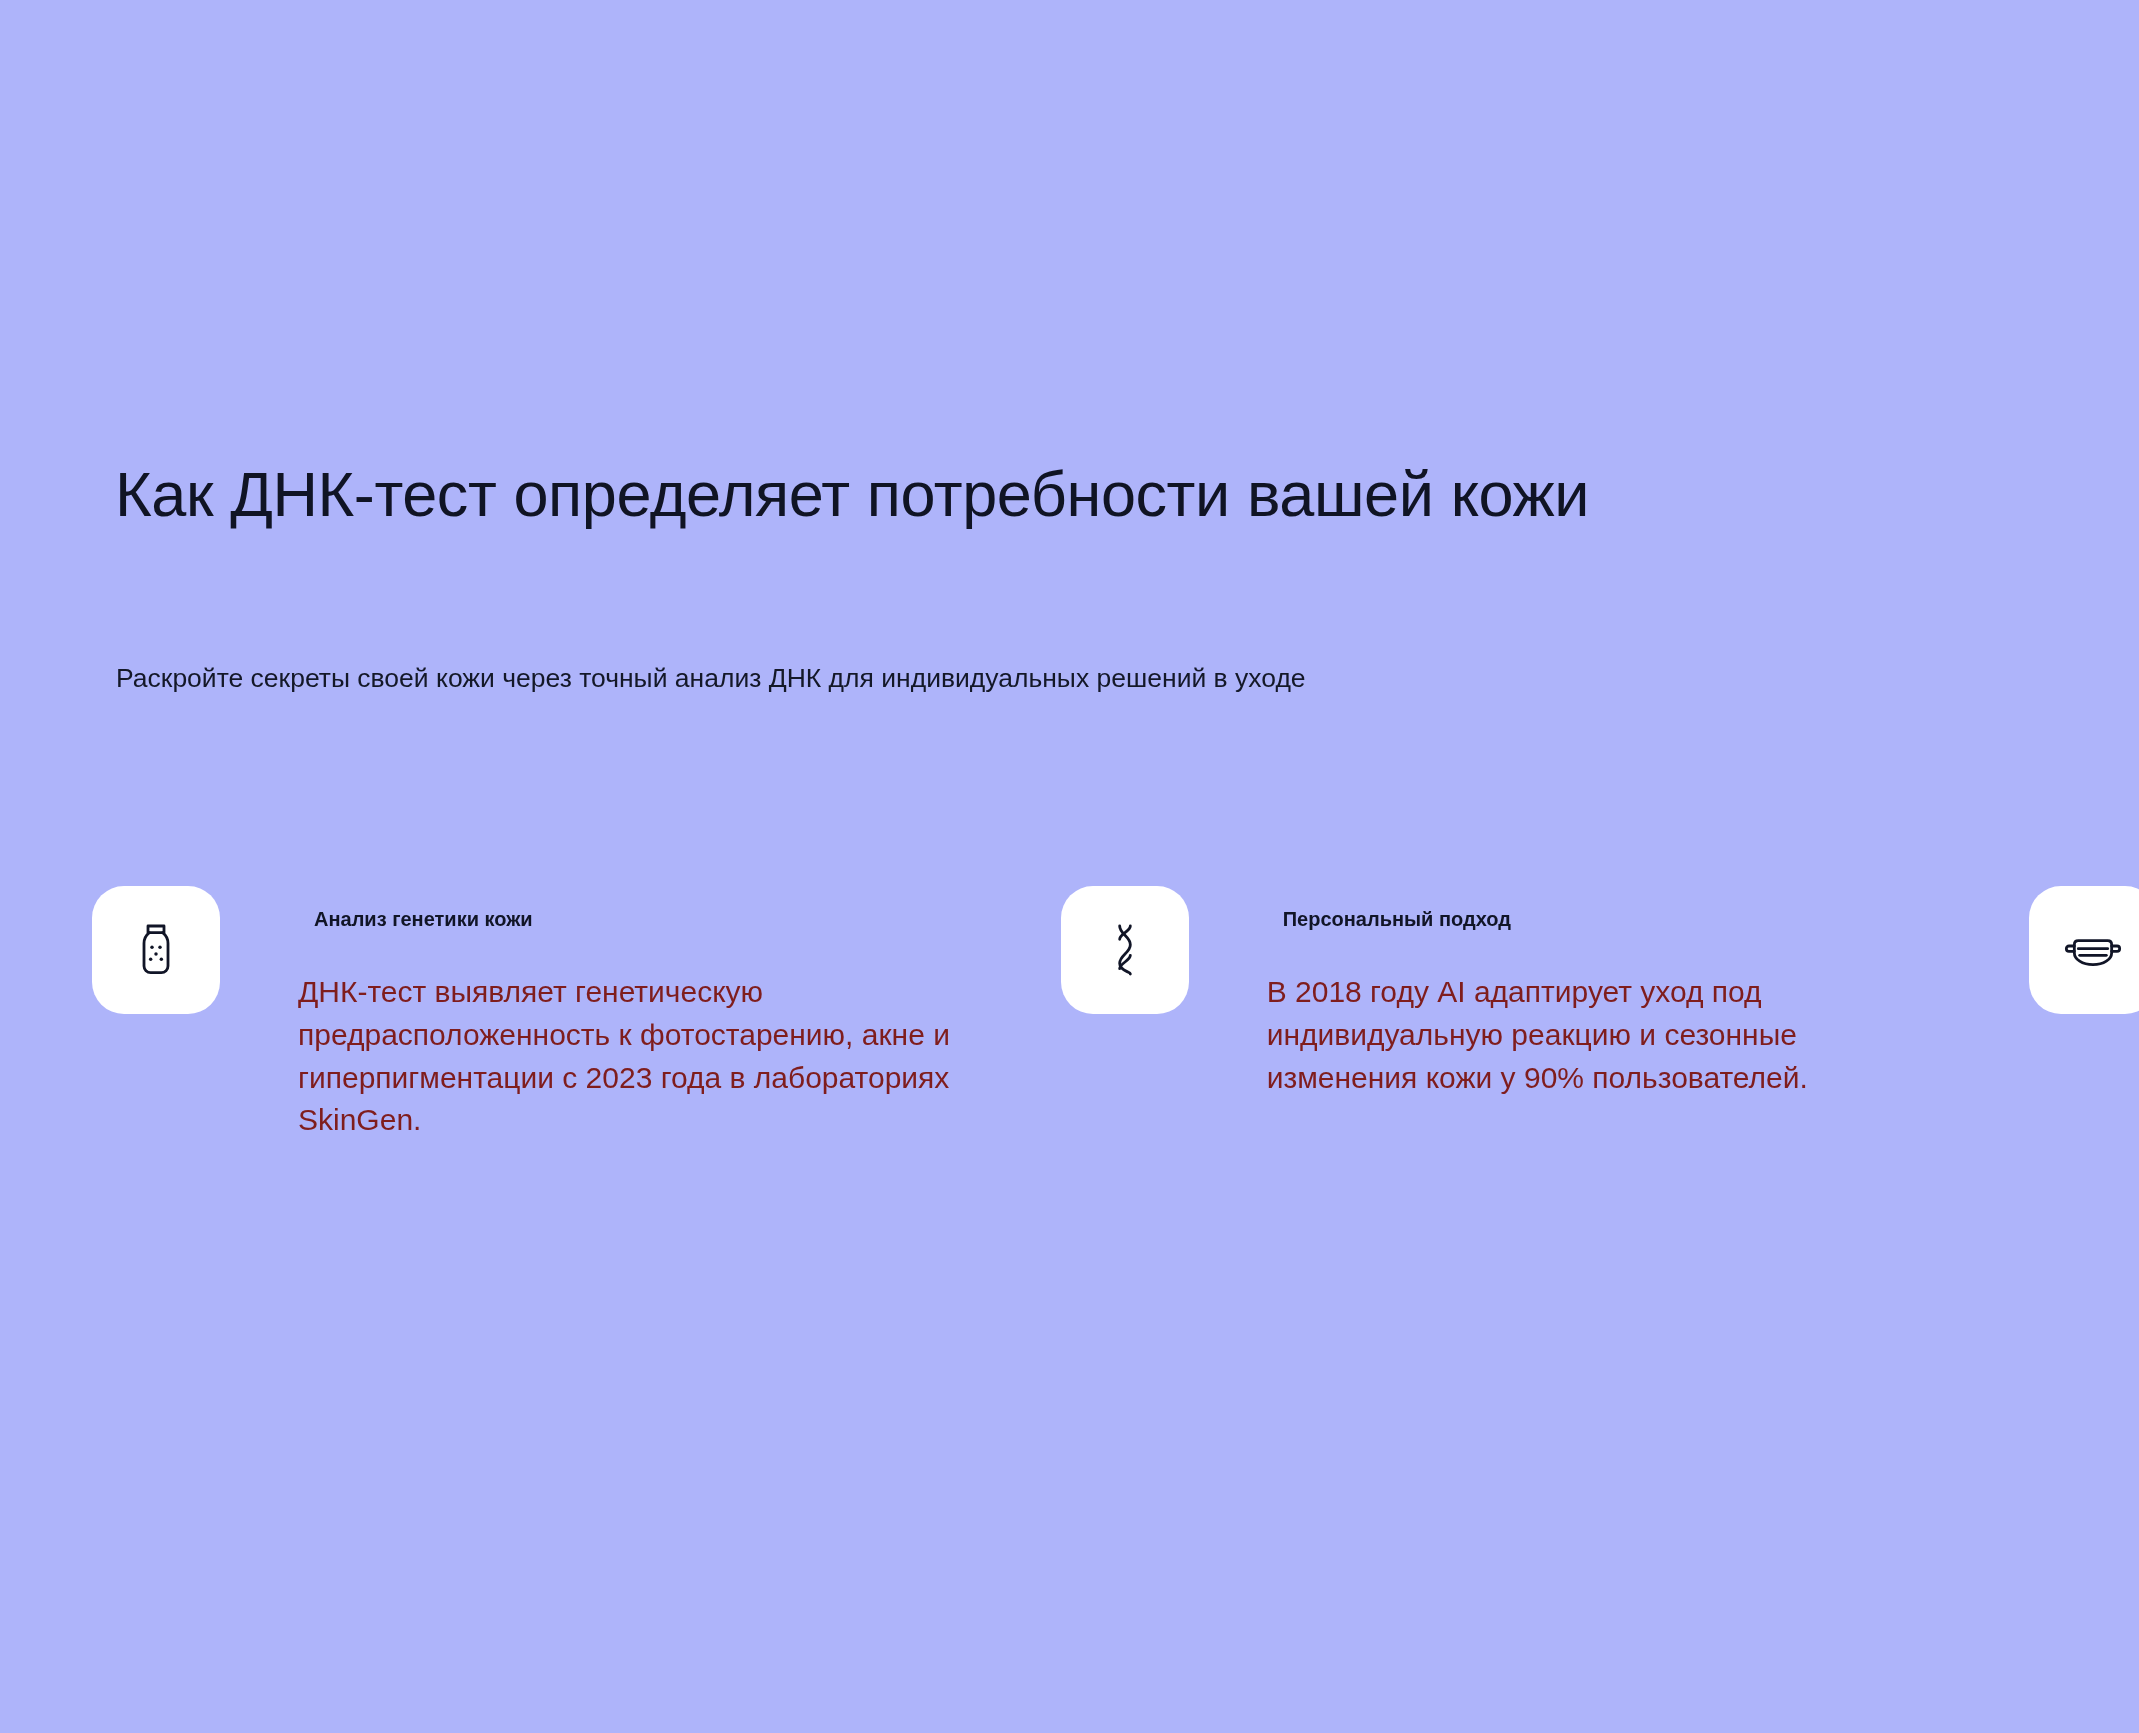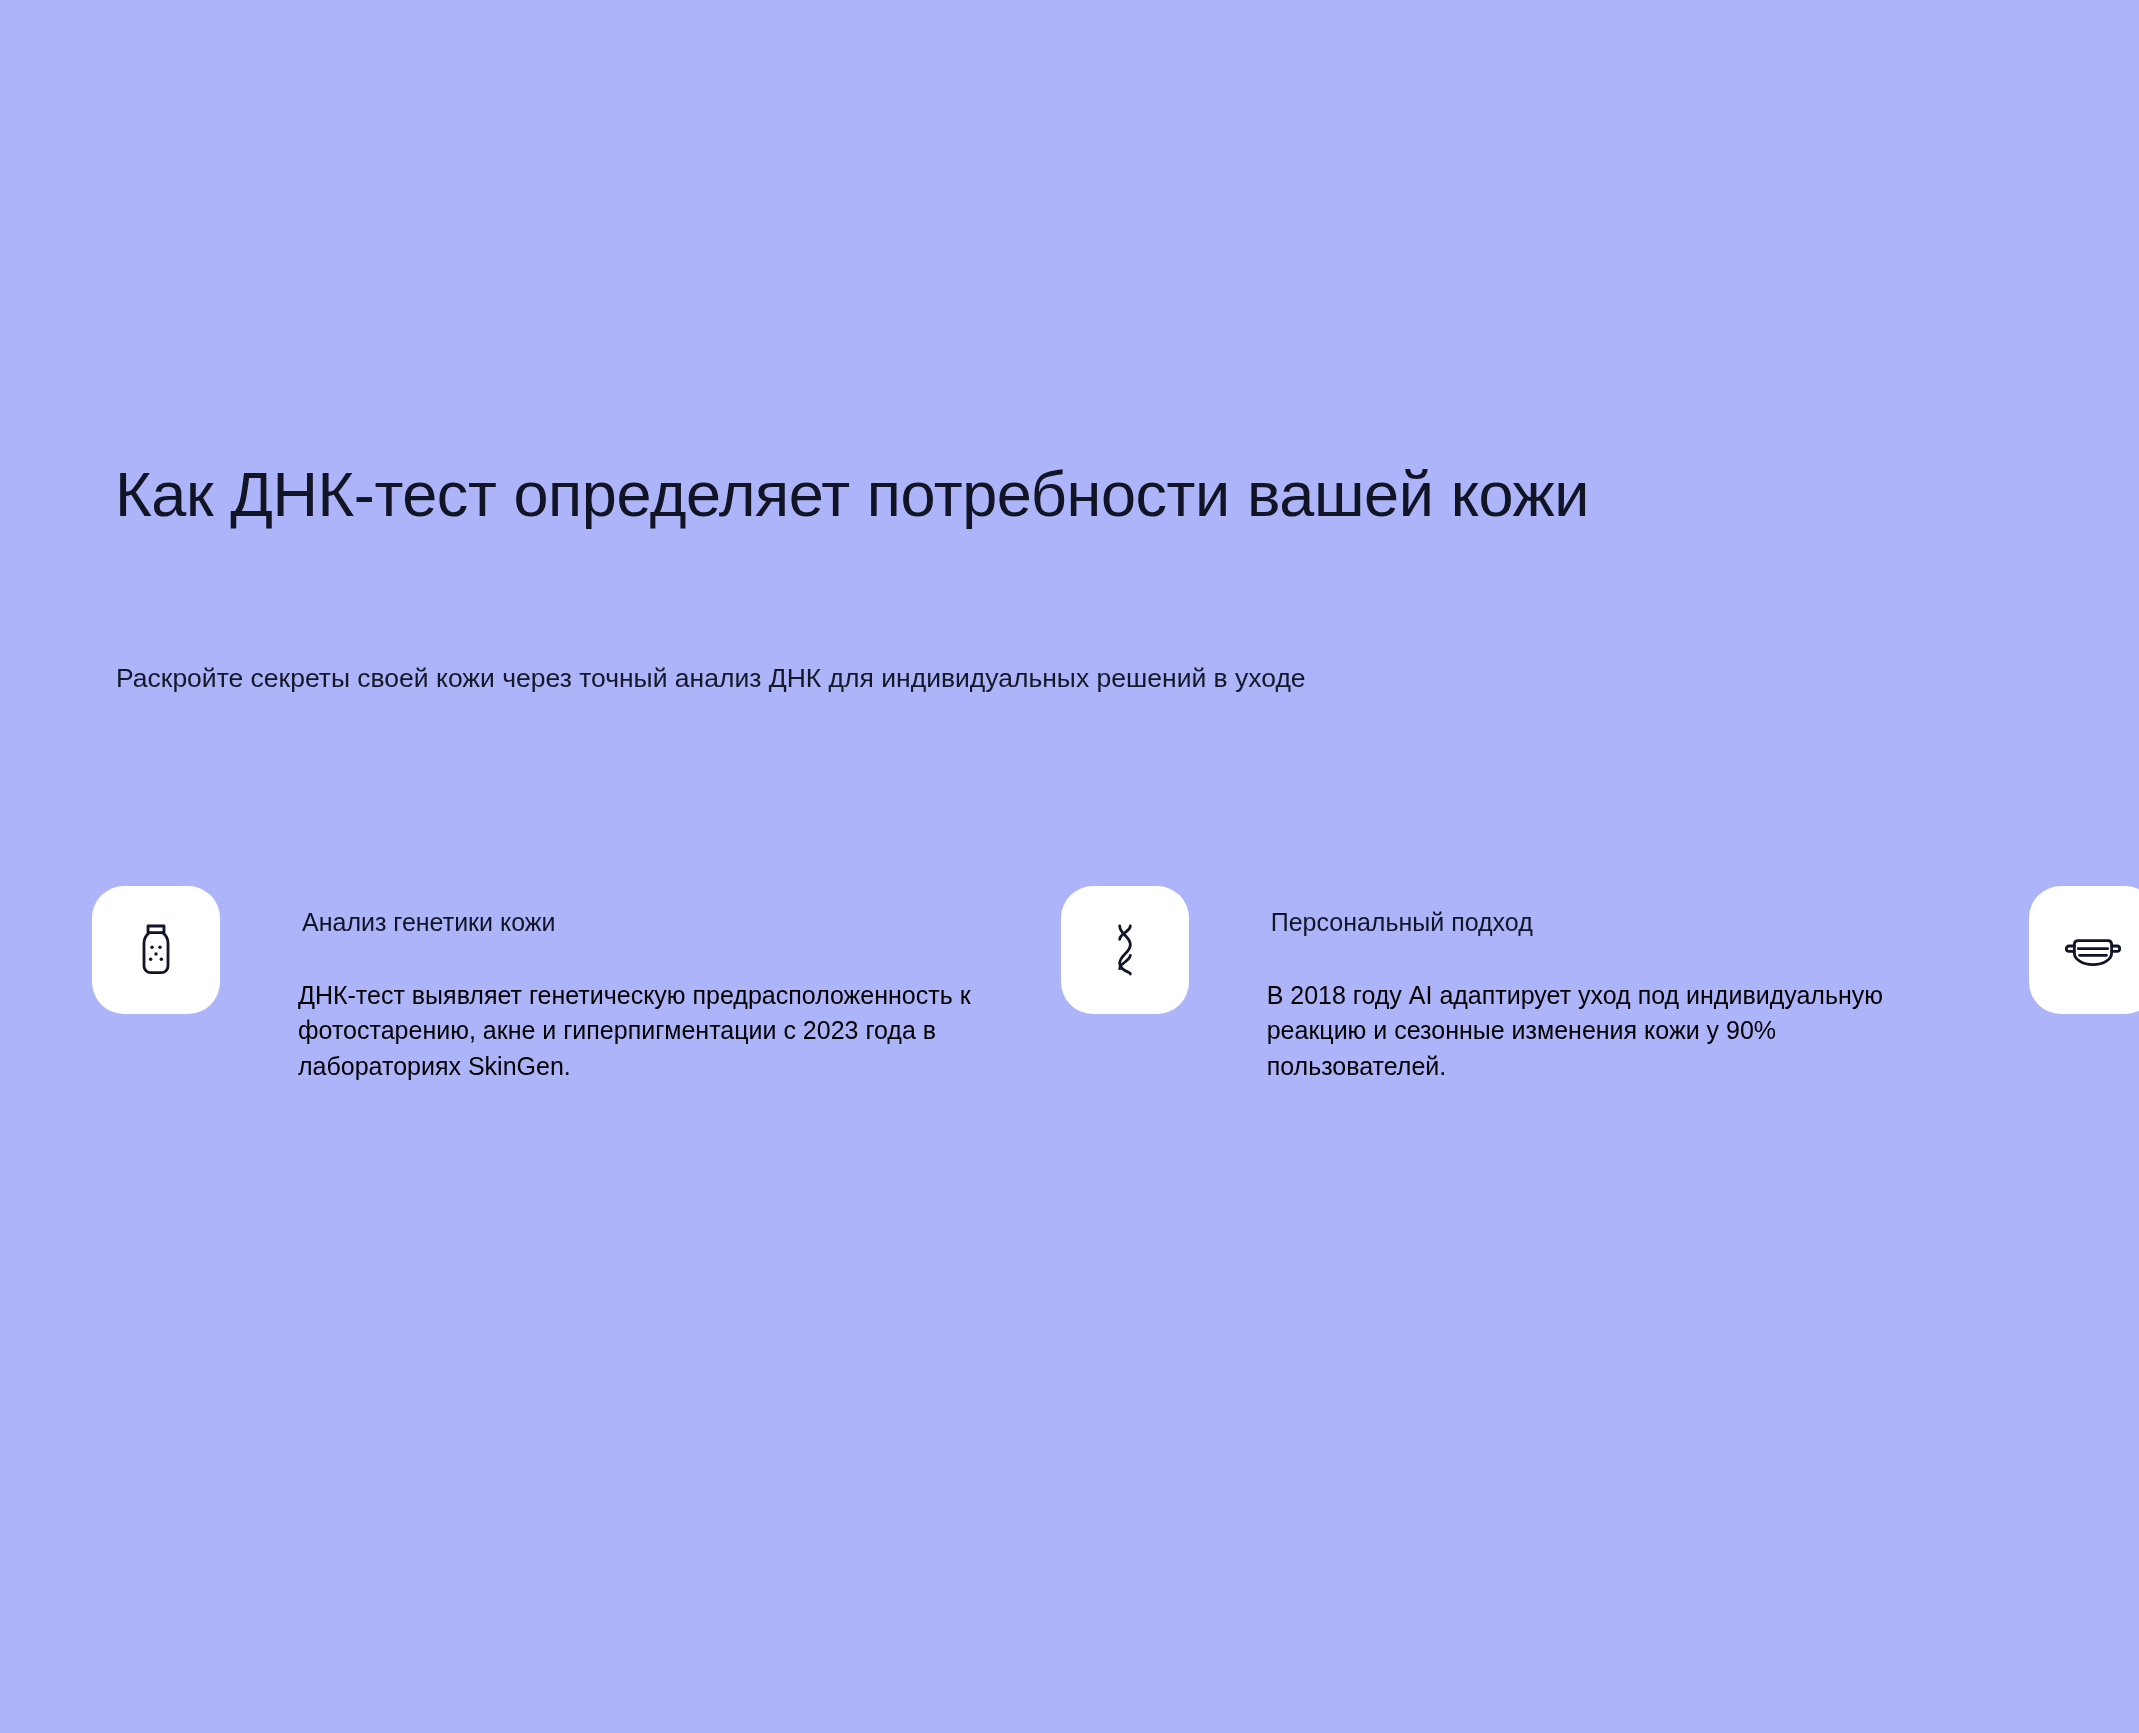--- a/index.html
+++ b/index.html
@@ -82,33 +82,33 @@
     display: block;
   }
 
   .card-text {
     margin-left: 78px;
     padding-top: 21.4px;
     width: 745px;
   }
 
   .card-title {
-    font-size: 25px;
+    font-size: 20px;
     line-height: 1.25;
-    font-weight: 400;
+    font-weight: 700;
     color: #111527;
-    margin: 0 0 39px 4px;
+    margin: 0 0 39px 16px;
     letter-spacing: 0px;
   }
 
   .card-body {
-    font-size: 25px;
+    font-size: 30px;
     line-height: 1.42;
     font-weight: 400;
-    color: #000000;
+    color: #7f1d1d;
     margin: 0;
     letter-spacing: 0px;
   }
 
   .card-2 .card-text { width: 685px; }
 </style>
 </head>
 <body>
 
 <div class="slide">

